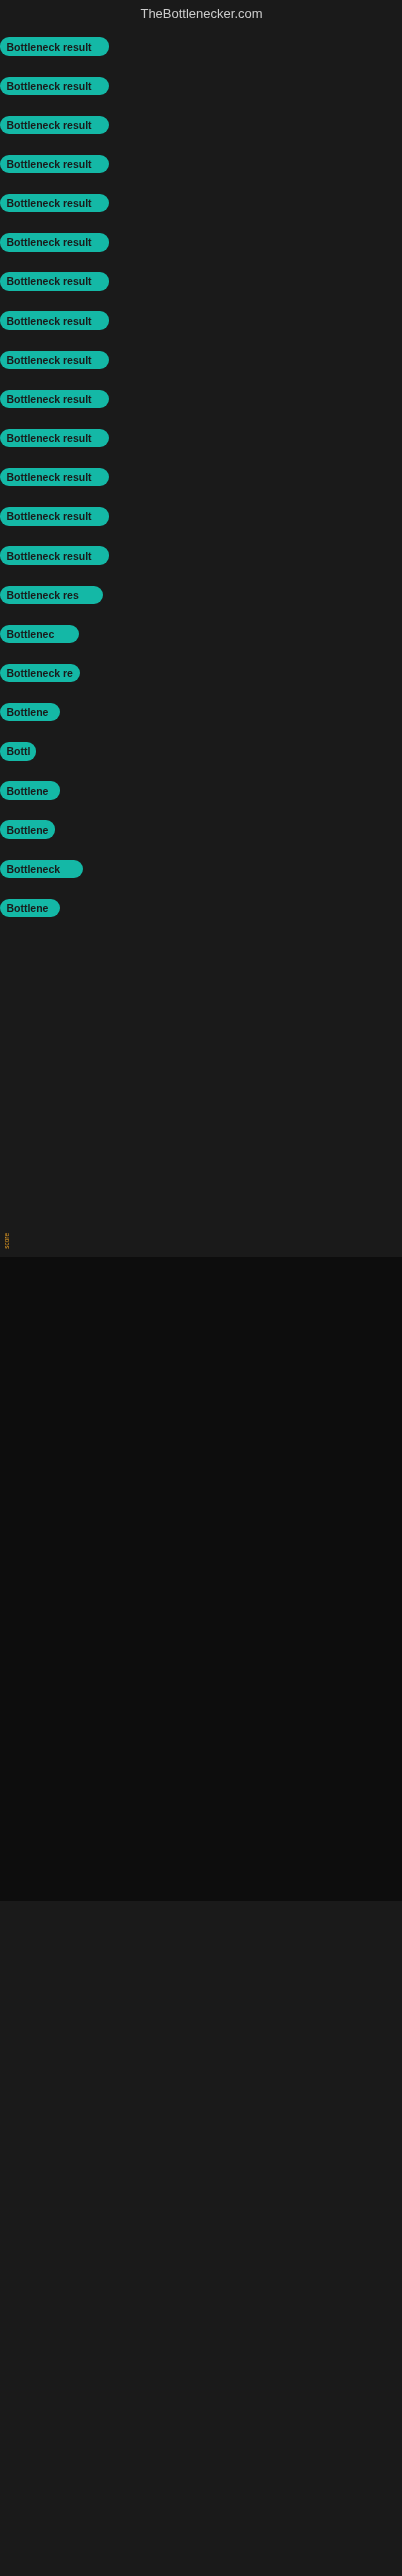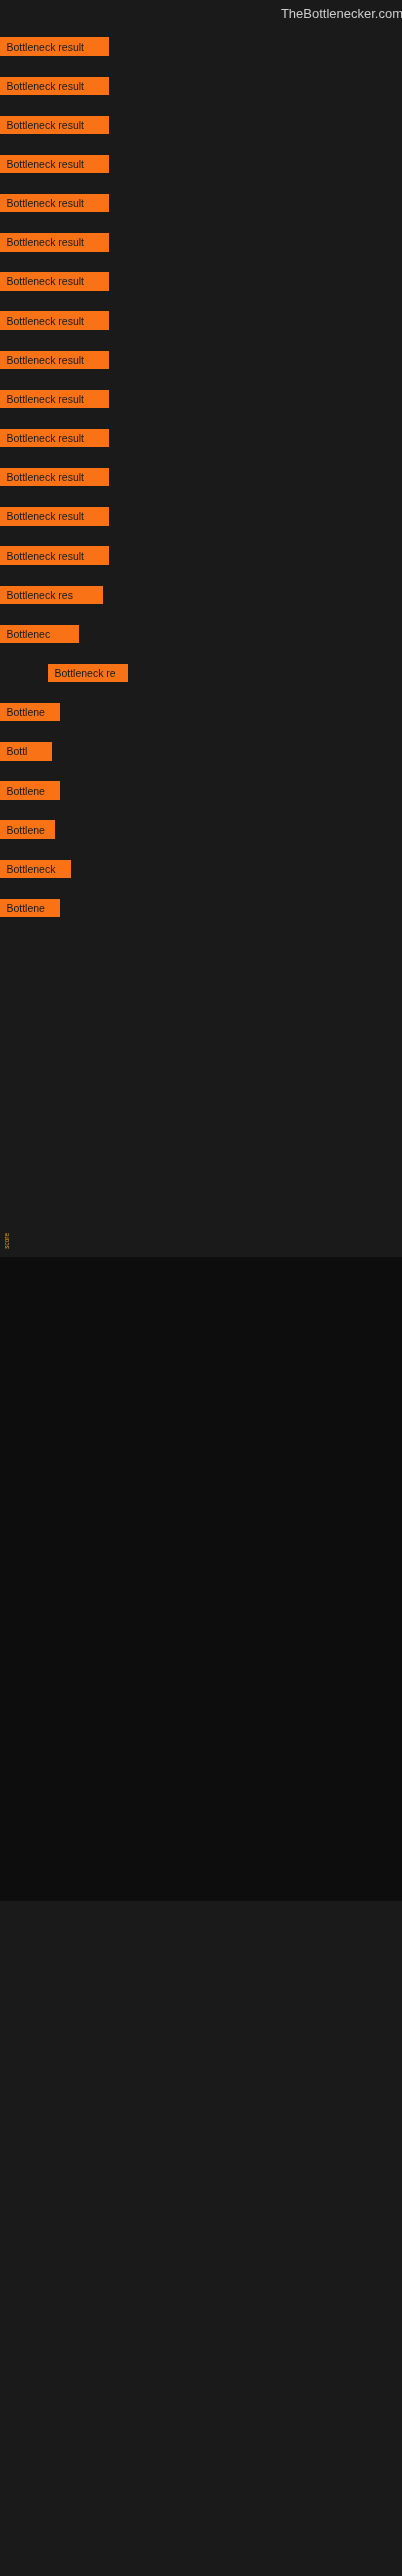--- a/index.html
+++ b/index.html
@@ -10,37 +10,38 @@
 
     body {
       background-color: #1a1a1a;
       font-family: Arial, sans-serif;
       width: 403px;
       min-height: 2576px;
       position: relative;
     }
 
     .site-title {
-      text-align: right;
+      text-align: center;
       color: #cccccc;
       font-size: 13px;
       padding: 6.4px 0;
       background-color: #1a1a1a;
     }
 
     .bottleneck-bar {
-      background-color: #f97316;
+      background-color: #14b8a6;
       color: #1a1a1a;
       font-size: 10.5px;
-      font-weight: normal;
+      font-weight: bold;
       padding: 3.2px 6.4px;
       display: inline-block;
       white-space: nowrap;
       overflow: hidden;
       margin: 0;
+      border-radius: 9px;
     }
 
     .bar-row {
       margin: 0 0 8px 0;
       padding: 6.4px 3.2px 6.4px 0;
       display: flex;
       align-items: center;
     }
 
     .bars-container {
@@ -117,36 +118,36 @@
     <div class="bar-row">
       <div class="bottleneck-bar" style="width: 109px;">Bottleneck result</div>
     </div>
     <div class="bar-row">
       <div class="bottleneck-bar" style="width: 103px;">Bottleneck res</div>
     </div>
     <div class="bar-row">
       <div class="bottleneck-bar" style="width: 79px;">Bottlenec</div>
     </div>
     <div class="bar-row">
-      <div class="bottleneck-bar" style="width: 80px; margin-left: 48px;">Bottleneck re</div>
+      <div class="bottleneck-bar" style="width: 80px;">Bottleneck re</div>
     </div>
     <div class="bar-row">
       <div class="bottleneck-bar" style="width: 60px;">Bottlene</div>
     </div>
     <div class="bar-row">
-      <div class="bottleneck-bar" style="width: 52px;">Bottl</div>
+      <div class="bottleneck-bar" style="width: 36px;">Bottl</div>
     </div>
     <div class="bar-row">
       <div class="bottleneck-bar" style="width: 60px;">Bottlene</div>
     </div>
     <div class="bar-row">
       <div class="bottleneck-bar" style="width: 55px;">Bottlene</div>
     </div>
     <div class="bar-row">
-      <div class="bottleneck-bar" style="width: 71px;">Bottleneck</div>
+      <div class="bottleneck-bar" style="width: 83px;">Bottleneck</div>
     </div>
     <div class="bar-row">
       <div class="bottleneck-bar" style="width: 60px;">Bottlene</div>
     </div>
   </div>
 
 <div class="small-text-area">
   <span class="tiny-label">score</span>
 </div>
 

